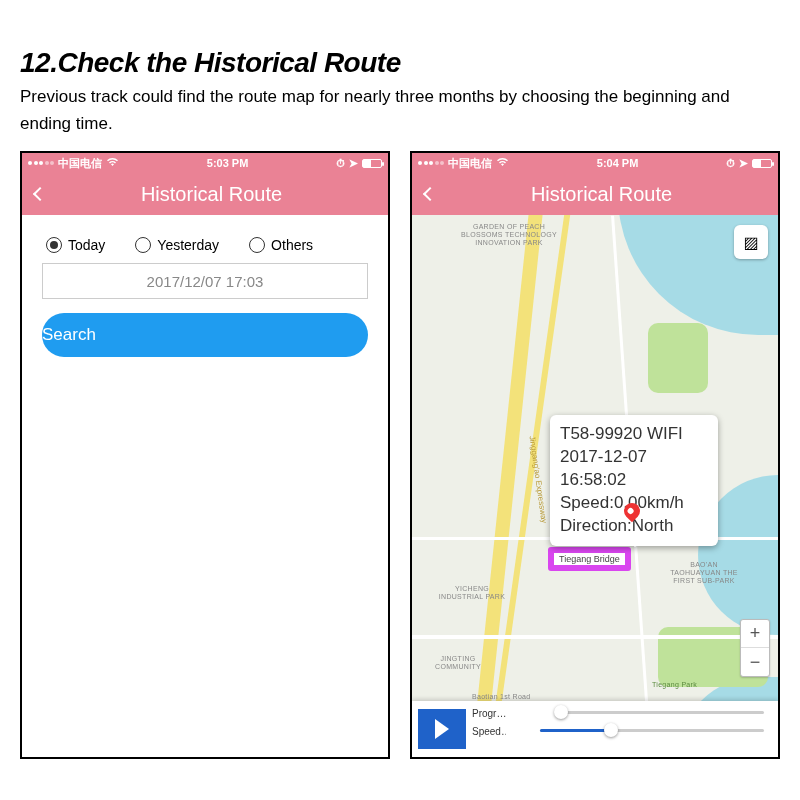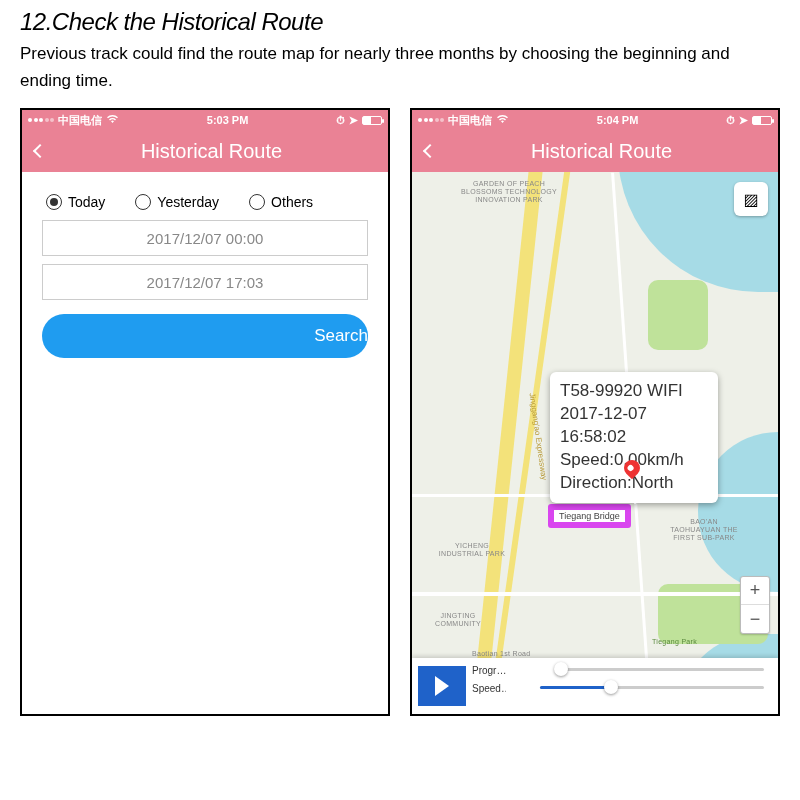--- a/index.html
+++ b/index.html
@@ -1,18 +1,18 @@
 <!DOCTYPE html>
 <html><head>
 <meta charset="utf-8">
 <style>
 * { box-sizing: border-box; margin: 0; padding: 0; }
 body { font-family: "Comic Sans MS", "Chalkboard SE", sans-serif; width: 800px; height: 800px; background: #fff; position: relative; overflow: hidden; }
 .page { padding: 8px 20px; }
-.page-title { font-weight: 400; font-size: 24px; font-style: italic; font-family: Arial, sans-serif; letter-spacing: -0.5px; }
+.page-title { font-weight: 700; font-size: 28px; font-style: italic; font-family: Arial, sans-serif; letter-spacing: -0.5px; margin-top: 39px; }
 .page-desc { font-size: 17px; line-height: 1.6; margin-top: 4px; }
 .screens { display: flex; gap: 20px; margin-top: 14px; }
 .phone { width: 392px; height: 608px; border: 2px solid #000; background: #fff; display: flex; flex-direction: column; font-family: Liberation Sans, sans-serif; overflow: hidden; }
 .statusbar { height: 20px; background: #ea8295; color: #fff; display: flex; align-items: center; padding: 0 6px; font-size: 11px; font-weight: 600; }
 .sb-left { display: flex; align-items: center; gap: 4px; }
 .dots { display: flex; gap: 1.5px; }
 .dots span { width: 4px; height: 4px; border-radius: 50%; background: rgba(255,255,255,.5); }
 .dots span.on { background:#fff; }
 .sb-center { flex: 1; text-align: center; }
 .sb-right { display: flex; align-items: center; gap: 4px; }
@@ -23,21 +23,21 @@
 .back { width: 36px; display:flex; align-items:center; justify-content:center; }
 .chev { width: 10px; height: 10px; border-left: 2.5px solid #fff; border-bottom: 2.5px solid #fff; transform: rotate(45deg); }
 .nav-title { position:absolute; left:0; right:0; text-align:center; font-size: 20px; font-weight: 400; margin-left: 13px; }
 .content1 { padding: 22px 20px 0 20px; flex:1; }
 .radios { display:flex; gap: 30px; font-size:14px; padding-left:4px; margin-bottom:10px; }
 .radio { display:flex; align-items:center; gap:6px; }
 .rdot { width:16px; height:16px; border:1.5px solid #333; border-radius:50%; display:flex; align-items:center; justify-content:center; }
 .rdot.sel::after { content:""; width:8px; height:8px; background:#333; border-radius:50%; }
 .tinput { border:1px solid #ccc; height:36px; display:flex; align-items:center; justify-content:center; color:#888; font-size:15px; margin-top:8px; }
 .row-lbs { display:flex; align-items:center; gap:8px; margin-top:14px; font-size:14px; }
-.searchbtn { margin-top:14px; height:44px; border-radius:22px; background:#1f9cf0; color:#fff; display:flex; align-items:center; justify-content:flex-end; font-size:17px; }
+.searchbtn { margin-top:14px; height:44px; border-radius:22px; background:#1f9cf0; color:#fff; display:flex; align-items:center; justify-content:flex-start; font-size:17px; }
 .mapwrap { flex:1; position:relative; background:#eef0e8; overflow:hidden; }
 .water-tr { position:absolute; right:-40px; top:-20px; width:200px; height:140px; background:#a6dbe6; border-radius:0 0 0 160px; }
 .water-mr { position:absolute; right:-80px; top:260px; width:160px; height:160px; background:#a6dbe6; border-radius:80px 0 0 80px; }
 .water-br { position:absolute; right:-30px; bottom:-40px; width:130px; height:120px; background:#a6dbe6; border-radius:80px 0 0 0; }
 .green1 { position:absolute; right:70px; top:108px; width:60px; height:70px; background:#bfe29a; border-radius:10px; }
 .green2 { position:absolute; right:10px; bottom:70px; width:110px; height:60px; background:#bfe29a; border-radius:10px; }
 .hwy { position:absolute; left:85px; top:-20px; width:14px; height:640px; background:#f3e27a; transform: rotate(6deg); }
 .hwy2 { position:absolute; left:110px; top:-20px; width:6px; height:640px; background:#f3e27a; transform: rotate(8deg); }
 .roadh1 { position:absolute; left:0; top:420px; width:400px; height:4px; background:#fff; }
 .roadh2 { position:absolute; left:0; top:322px; width:400px; height:3px; background:#fff; }
@@ -112,23 +112,20 @@
           <div class="radio">
               <span class="rdot"></span>
               <span>Yesterday</span>
             </div>
           <div class="radio">
               <span class="rdot"></span>
               <span>Others</span>
             </div>
         </div>
         <div class="tinput">
-            <span>2017/12/07 00:00</span>
-          </div>
-        <div class="tinput">
             <span>2017/12/07 17:03</span>
           </div>
         <div class="searchbtn">
             <span>Search</span>
           </div>
       </div>
     </div>
 
     <div class="phone">
       <div class="statusbar">

